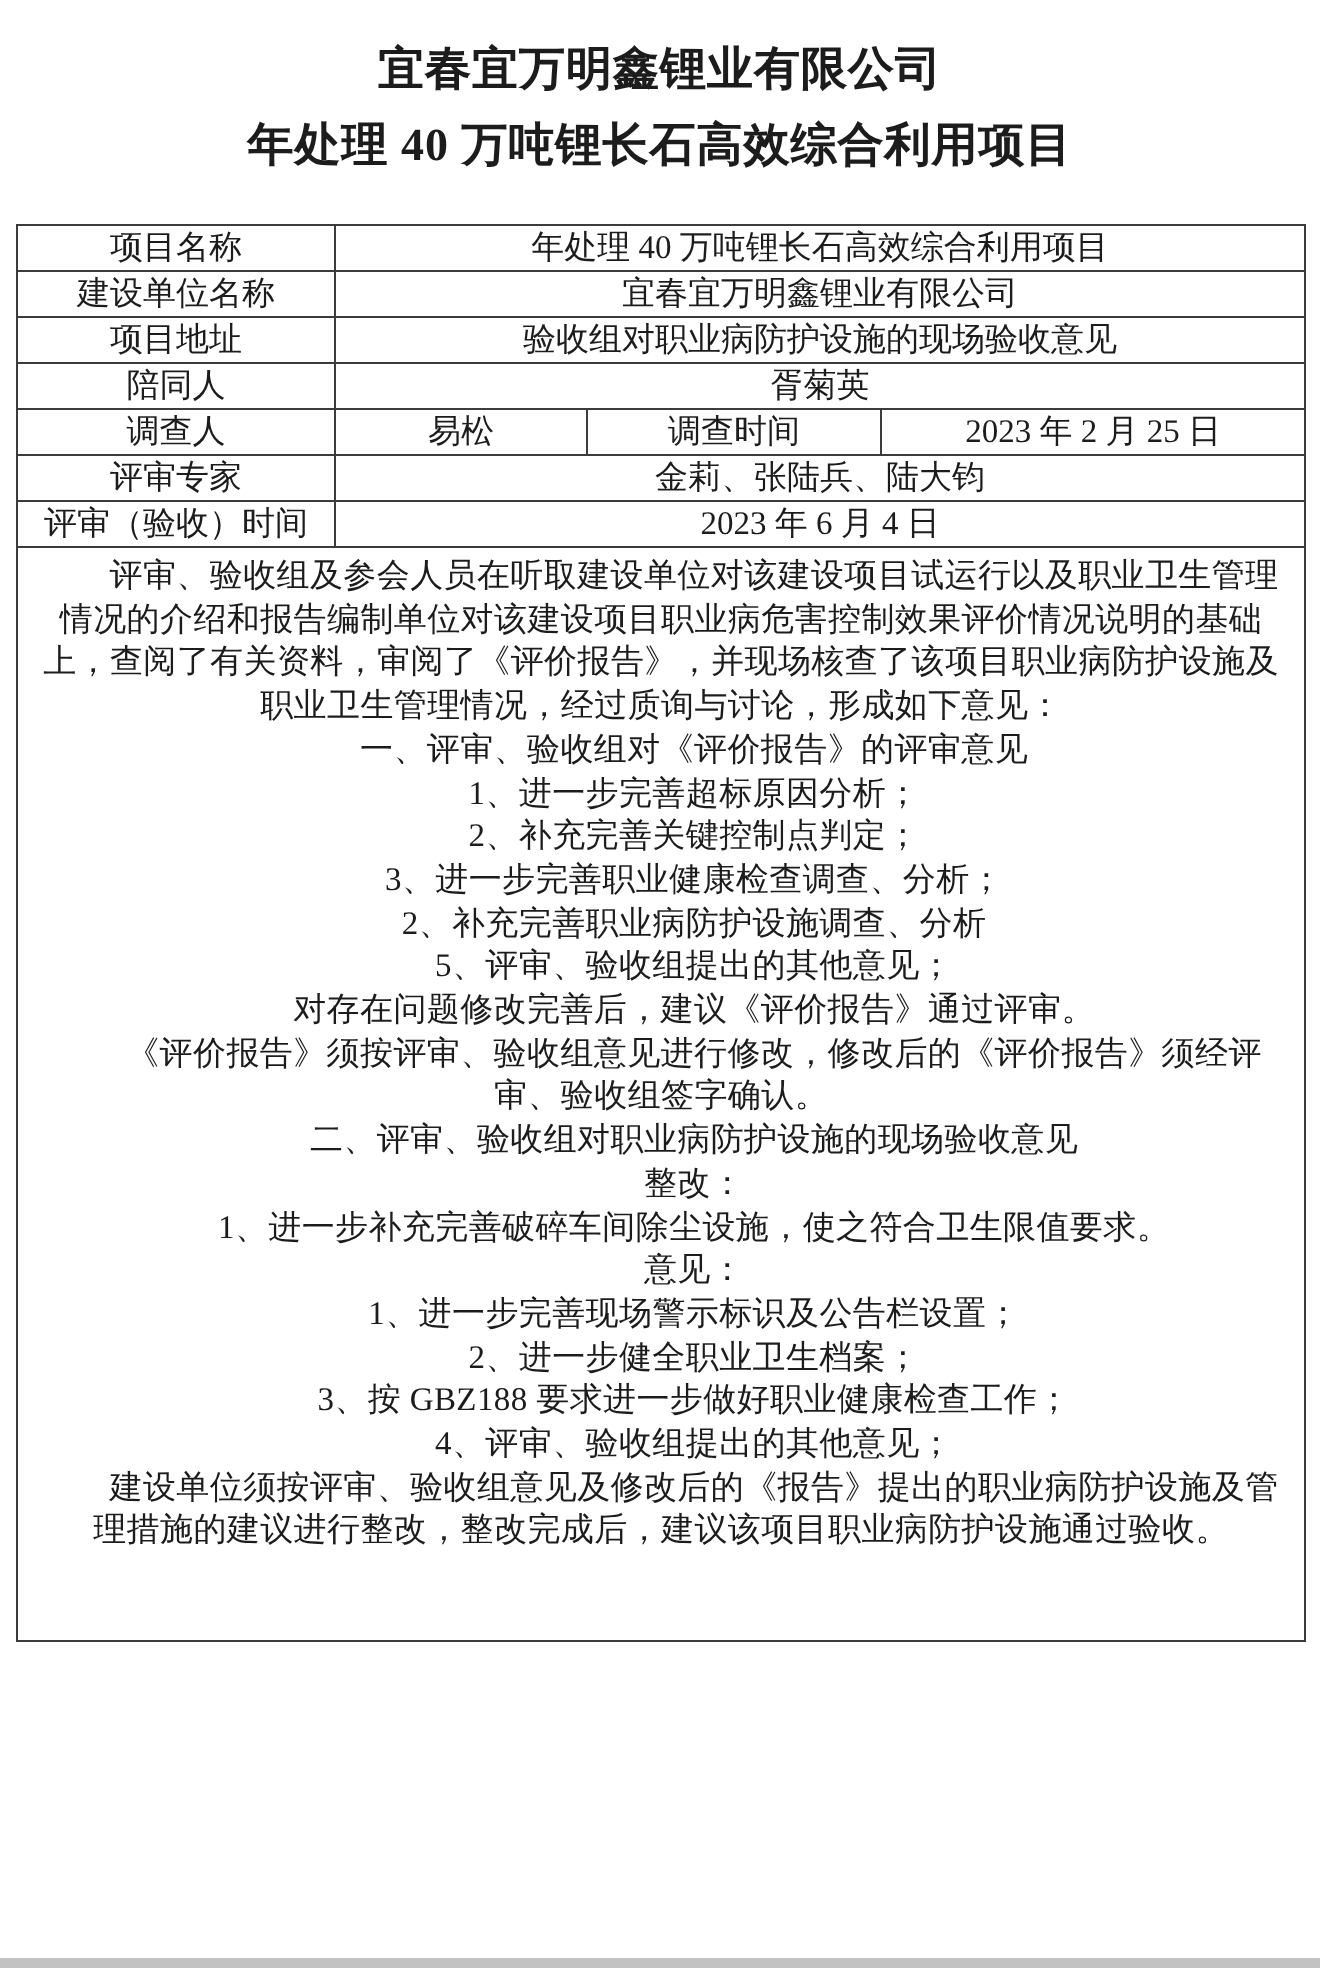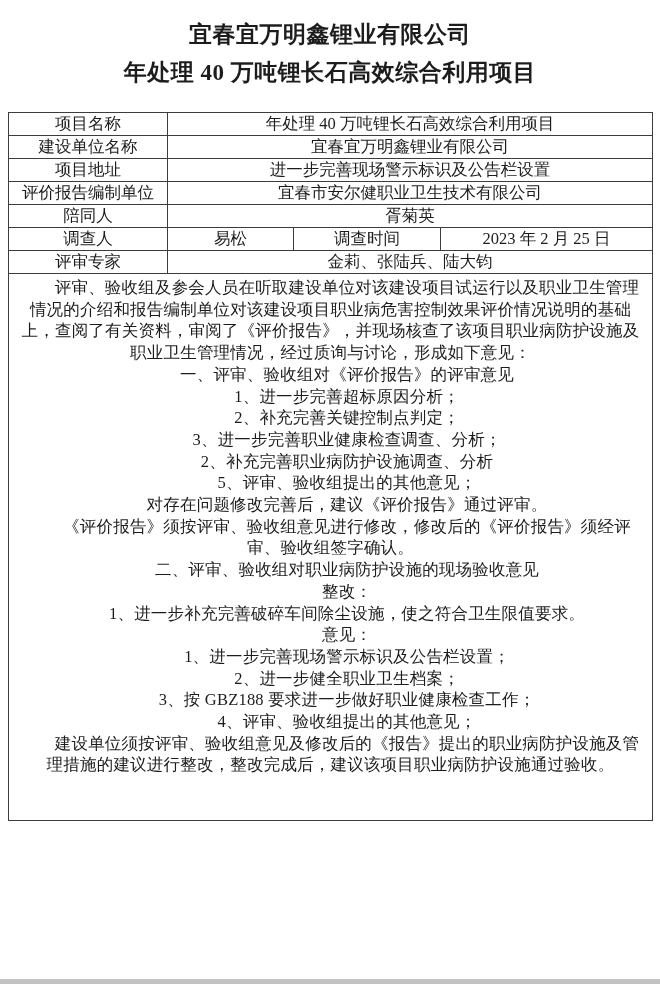--- a/index.html
+++ b/index.html
@@ -75,39 +75,39 @@
       <tr class="info-row">
     <td>项目名称</td>
     <td colspan="3">年处理 40 万吨锂长石高效综合利用项目</td>
   </tr>
   <tr class="info-row">
     <td>建设单位名称</td>
     <td colspan="3">宜春宜万明鑫锂业有限公司</td>
   </tr>
   <tr class="info-row">
     <td>项目地址</td>
-    <td colspan="3">进一步完善现场警示标识及公告栏设置</td>
-  </tr>
-  <tr class="info-row">
-    <td>评价报告编制单位</td>
-    <td colspan="3">宜春市安尔健职业卫生技术有限公司</td>
+    <td colspan="3">验收组对职业病防护设施的现场验收意见</td>
   </tr>
   <tr class="info-row">
     <td>陪同人</td>
     <td colspan="3">胥菊英</td>
   </tr>
   <tr class="info-row">
     <td>调查人</td>
     <td>易松</td>
     <td>调查时间</td>
     <td>2023 年 2 月 25 日</td>
   </tr>
   <tr class="info-row">
     <td>评审专家</td>
     <td colspan="3">金莉、张陆兵、陆大钧</td>
+  </tr>
+  <tr class="info-row">
+    <td>评审（验收）时间</td>
+    <td colspan="3">2023 年 6 月 4 日</td>
   </tr>
   <tr>
     <td colspan="4" class="opinion-cell">
       <p>评审、验收组及参会人员在听取建设单位对该建设项目试运行以及职业卫生管理情况的介绍和报告编制单位对该建设项目职业病危害控制效果评价情况说明的基础上，查阅了有关资料，审阅了《评价报告》，并现场核查了该项目职业病防护设施及职业卫生管理情况，经过质询与讨论，形成如下意见：</p>
       <p class="bold">一、评审、验收组对《评价报告》的评审意见</p>
       <p>1、进一步完善超标原因分析；</p>
       <p>2、补充完善关键控制点判定；</p>
       <p>3、进一步完善职业健康检查调查、分析；</p>
       <p>2、补充完善职业病防护设施调查、分析</p>
       <p>5、评审、验收组提出的其他意见；</p>

